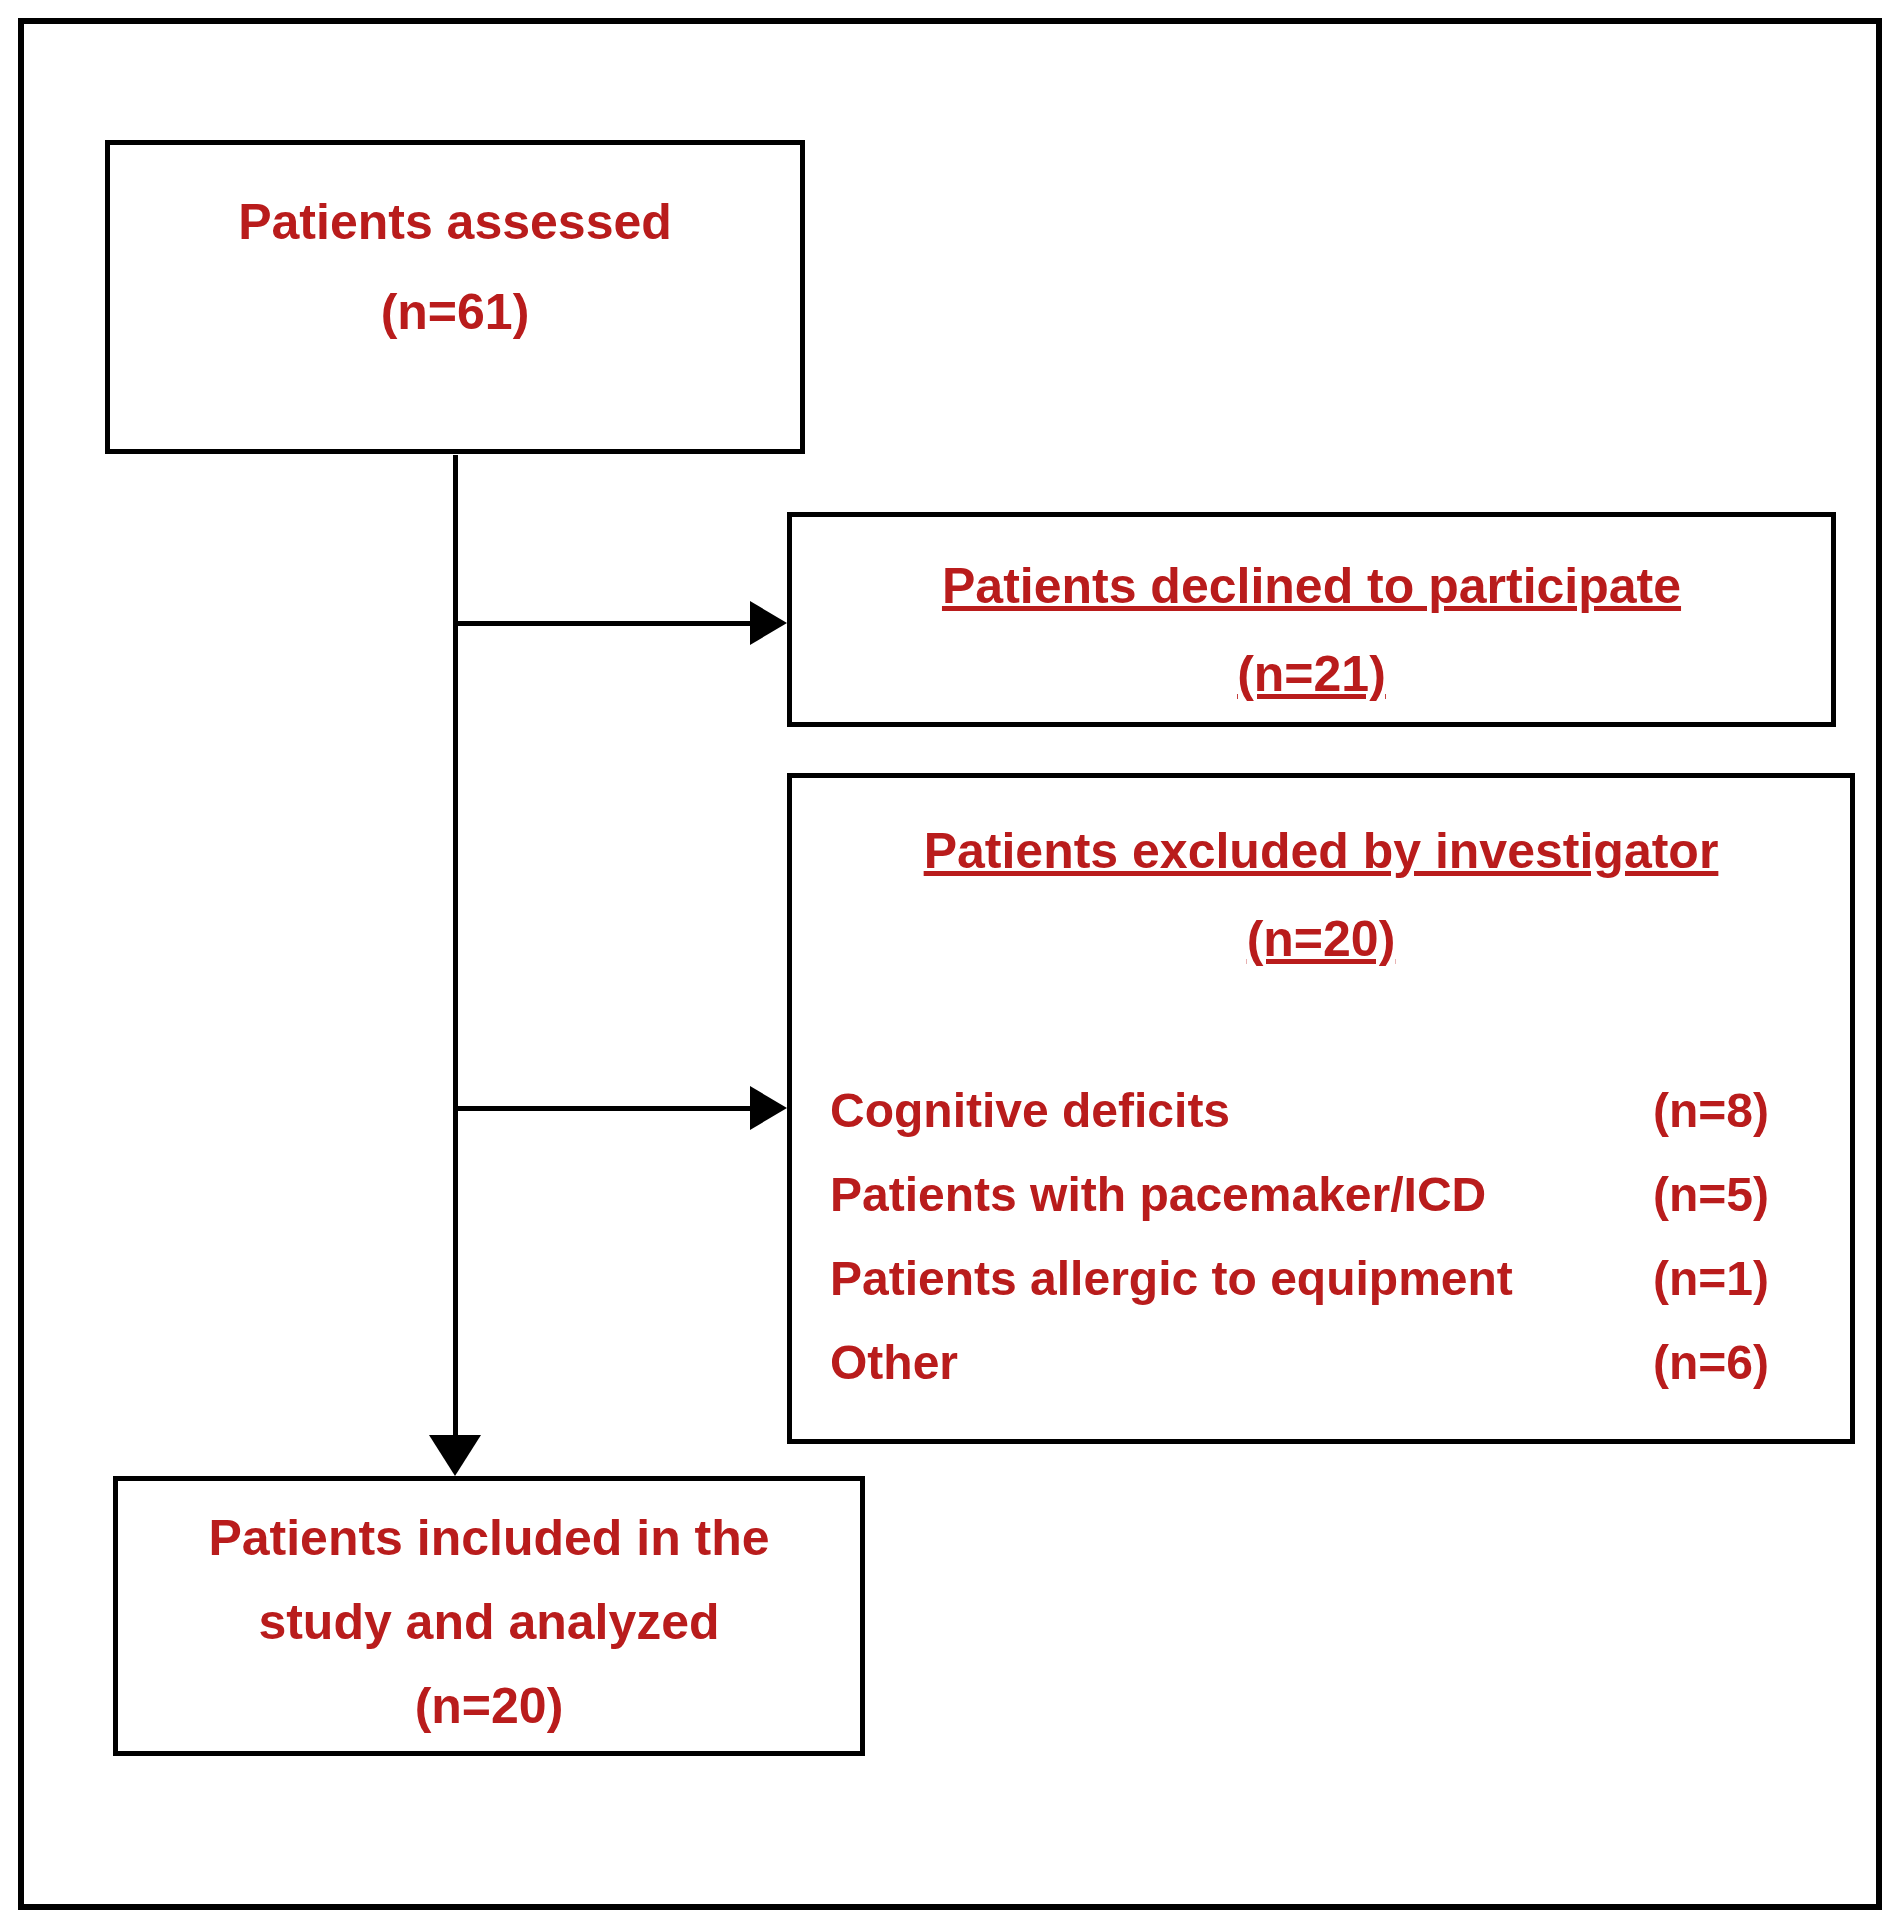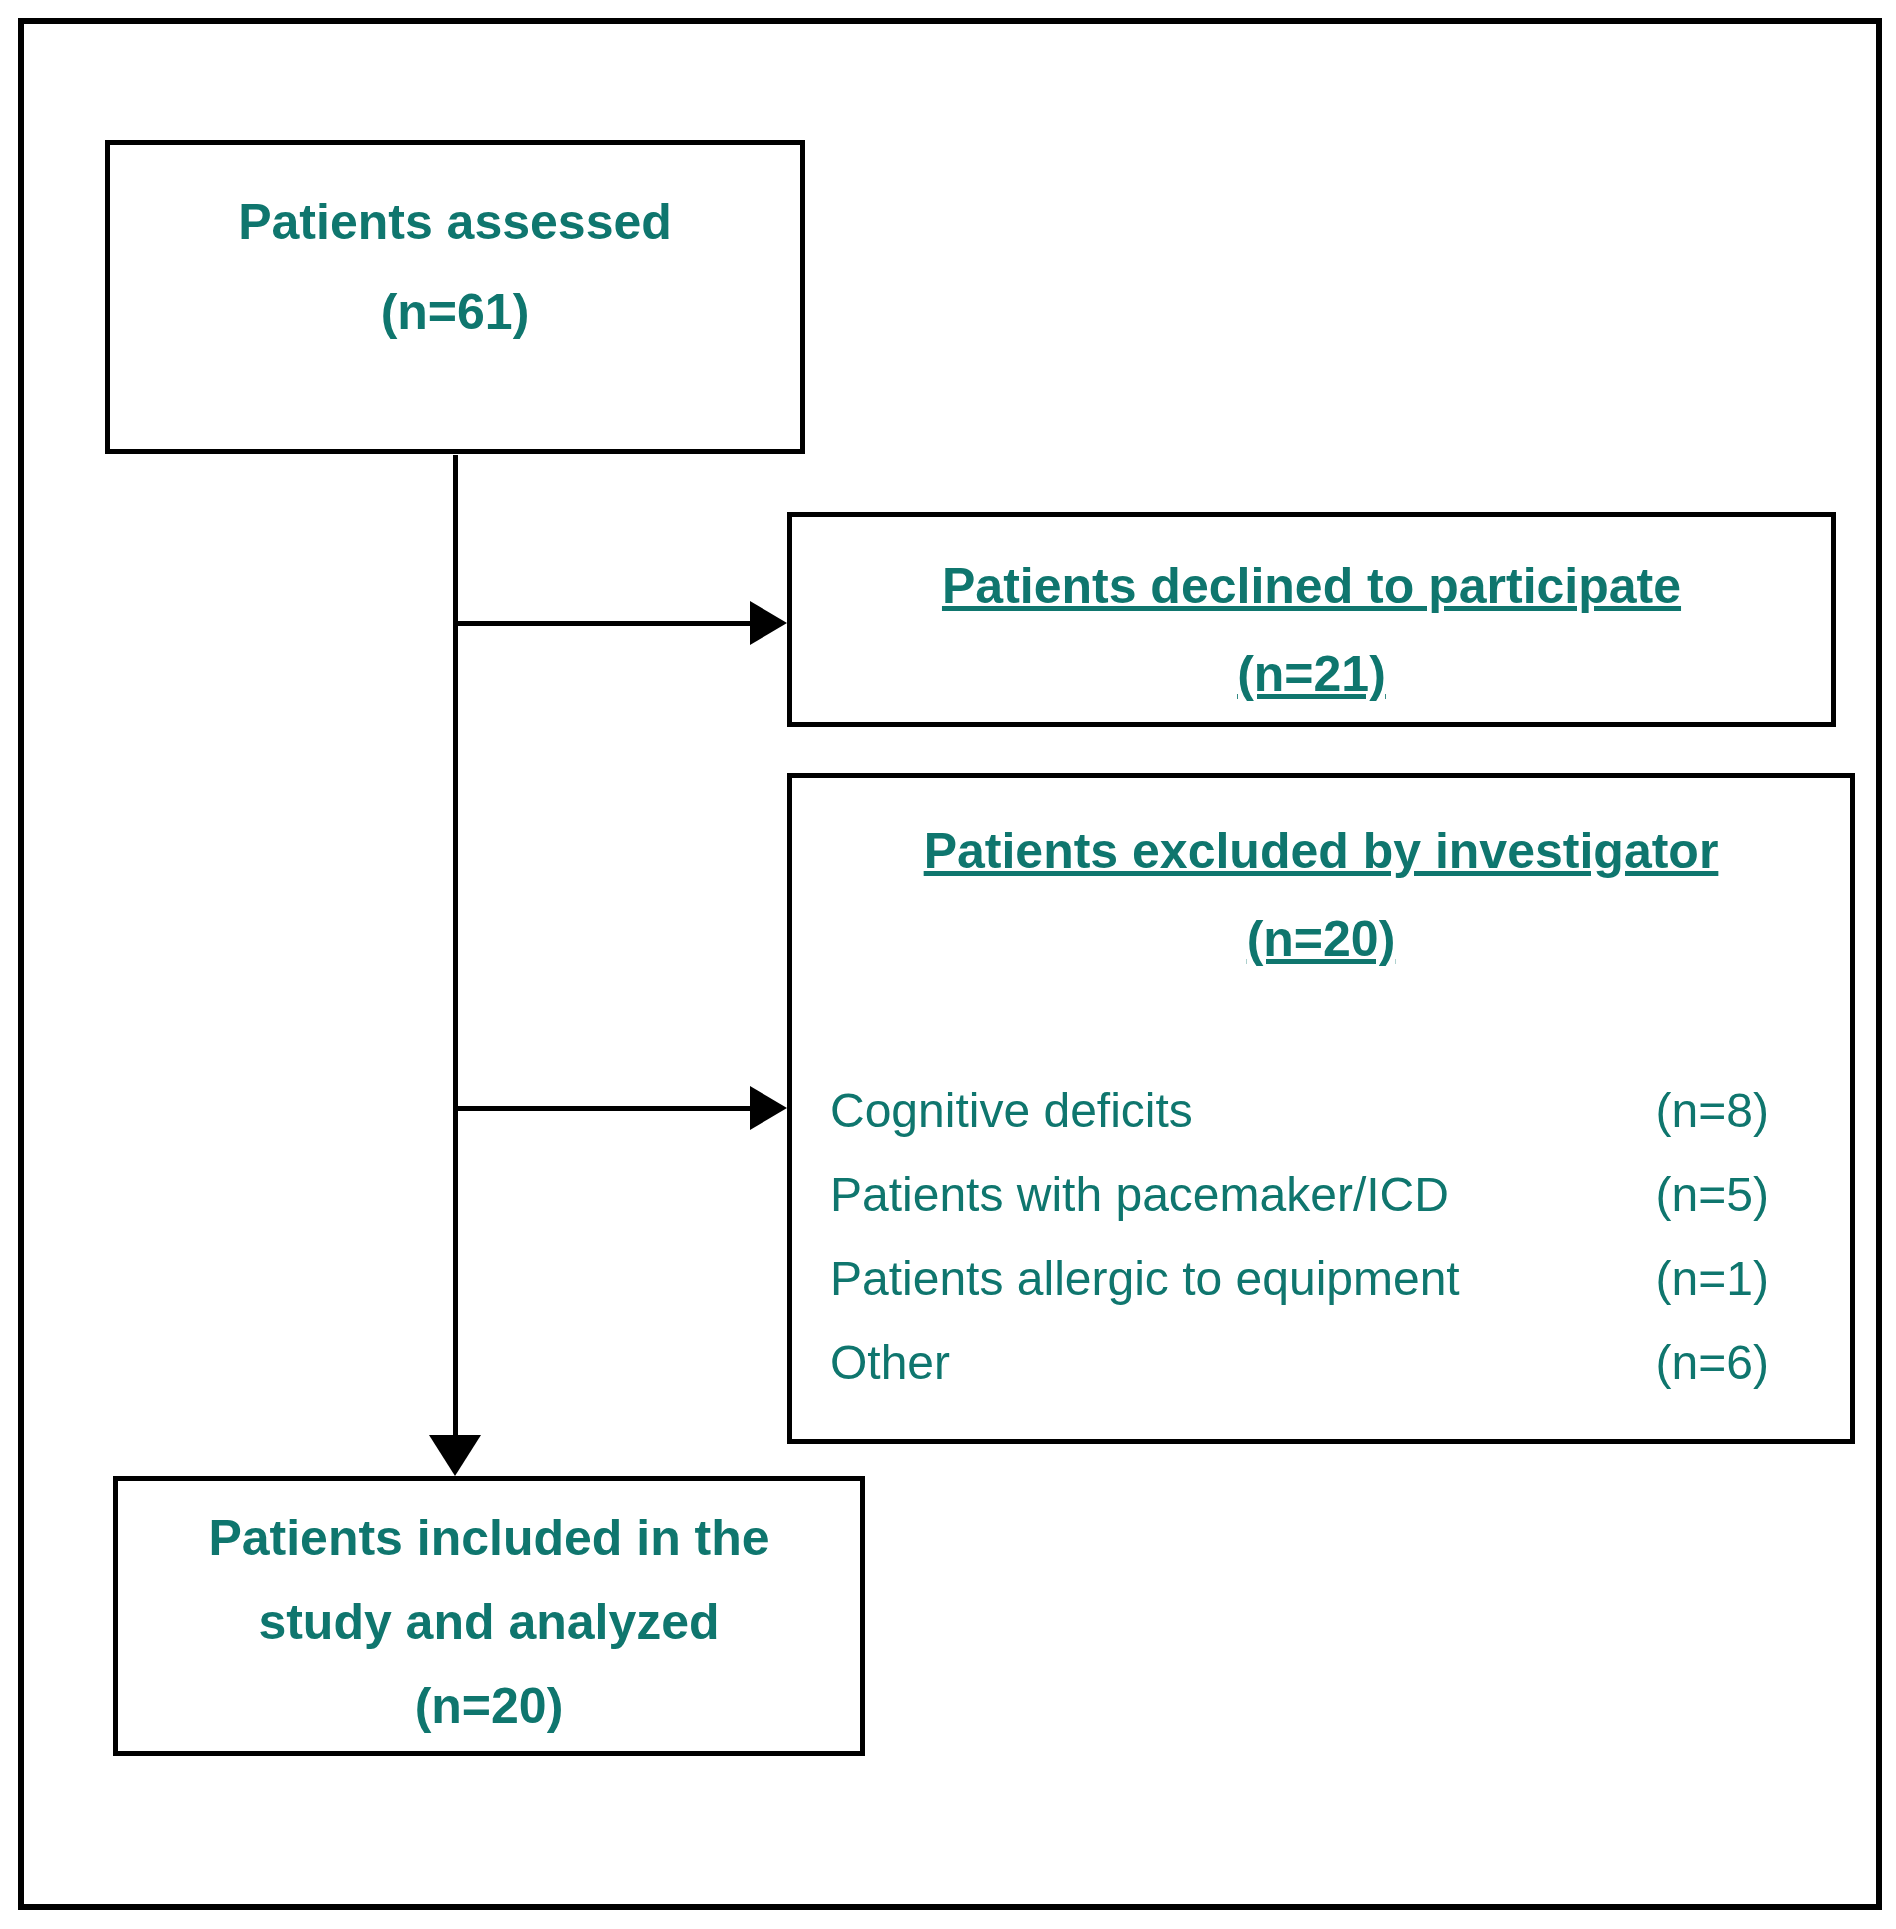--- a/index.html
+++ b/index.html
@@ -6,21 +6,21 @@
     margin: 0;
     padding: 0;
     background: #ffffff;
   }
   .canvas {
     position: relative;
     width: 1896px;
     height: 1930px;
     background: #ffffff;
     font-family: "Liberation Sans", sans-serif;
-    color: #0f766e;
+    color: #b91c1c;
   }
   .outer-border {
     position: absolute;
     left: 18.4px;
     top: 18.4px;
     width: 1852px;
     height: 1880px;
     border: 6.1px solid #000000;
   }
   .box {
@@ -75,21 +75,21 @@
     line-height: 84px;
   }
   .reason-spacer {
     height: 86px;
   }
   .reason-row {
     display: flex;
     justify-content: space-between;
     align-items: baseline;
     font-size: 48px;
-    font-weight: normal;
+    font-weight: bold;
     line-height: 84px;
     padding-left: 38px;
     padding-right: 81px;
     white-space: nowrap;
   }
   
   .vline {
     position: absolute;
     left: 453px;
     top: 455px;

